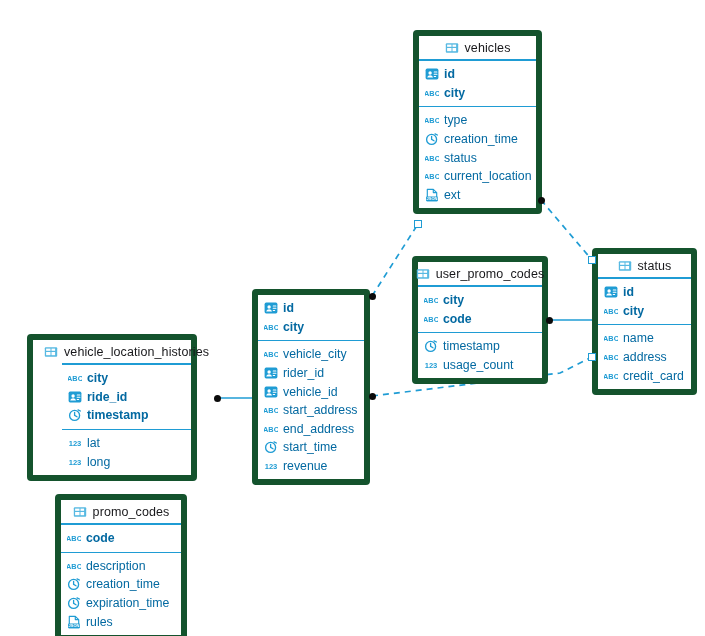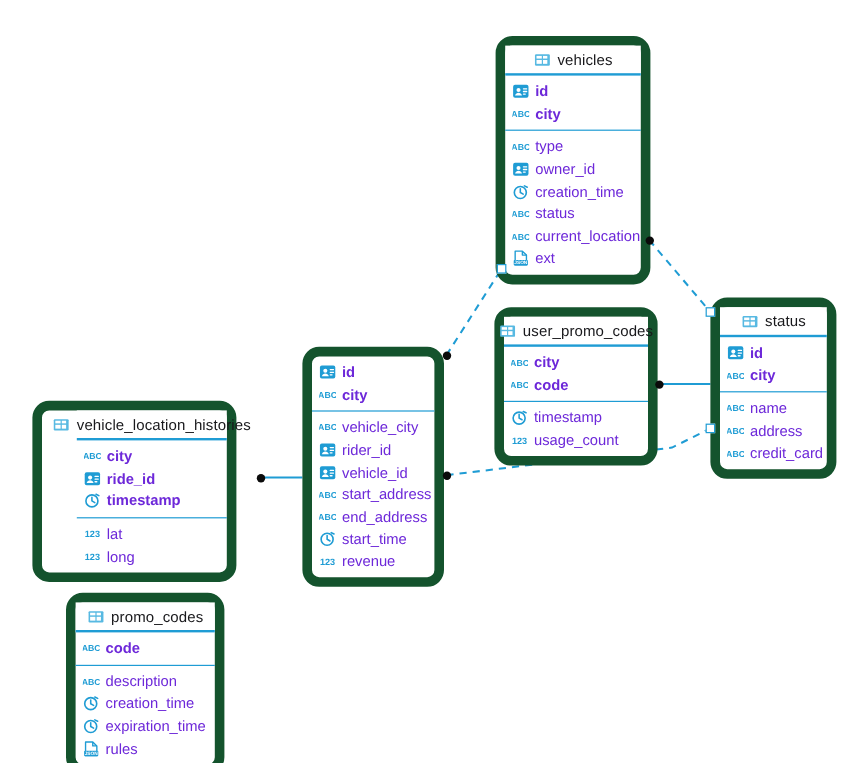--- a/index.html
+++ b/index.html
@@ -25,22 +25,22 @@
     left: 0; top: 0;
     width: 705px;
     height: 636px;
     pointer-events: none;
   }
 
   .entity {
     position: absolute;
     box-sizing: border-box;
     background: #ffffff;
-    border: 8px solid #14532d;
-    border-radius: 14px;
+    border: 6px solid #14532d;
+    border-radius: 4px;
   }
   .entity-header {
     box-sizing: border-box;
     height: 25px;
     display: flex;
     align-items: center;
     justify-content: center;
     gap: 6px;
     border-bottom: 2px solid #1f9cd4;
     padding: 0 6px;
@@ -61,21 +61,21 @@
   .field {
     display: flex;
     align-items: center;
     gap: 5px;
     height: 18.6px;
     padding: 0 6px;
     white-space: nowrap;
   }
   .field-name {
     font-size: 12.3px;
-    color: #6d28d9;
+    color: #0369a1;
   }
   .field.pk .field-name {
     font-weight: bold;
   }
   .ico {
     width: 14px;
     height: 14px;
     flex: 0 0 14px;
     display: inline-flex;
     align-items: center;
@@ -156,33 +156,20 @@
           <span class="ico">
             <svg width="14" height="14" viewBox="0 0 14 14">
               <text x="7" y="9.6" fill="#1f9cd4" font-size="7.3" font-weight="bold" font-family="&quot;Liberation Sans&quot;, sans-serif" text-anchor="middle">ABC</text>
             </svg>
           </span>
           <span class="field-name">type</span>
         </div>
         <div class="field">
           <span class="ico">
             <svg width="14" height="14" viewBox="0 0 14 14">
-              <rect x="0.6" y="1.6" width="12.8" height="10.8" rx="1.6" fill="#1f9cd4"></rect>
-              <circle cx="5.1" cy="6" r="1.7" fill="#fff"></circle>
-              <path d="M2.2 10.6c0.5-1.6 1.6-2.3 2.9-2.3s2.4 0.7 2.9 2.3z" fill="#fff"></path>
-              <rect x="8.7" y="4.5" width="3.7" height="1.1" rx="0.4" fill="#fff"></rect>
-              <rect x="8.7" y="6.7" width="3.7" height="1.1" rx="0.4" fill="#fff"></rect>
-              <rect x="8.7" y="8.9" width="2.5" height="1.1" rx="0.4" fill="#fff"></rect>
-            </svg>
-          </span>
-          <span class="field-name">owner_id</span>
-        </div>
-        <div class="field">
-          <span class="ico">
-            <svg width="14" height="14" viewBox="0 0 14 14">
               <circle cx="6.6" cy="7.4" r="5" fill="none" stroke="#1f9cd4" stroke-width="1.35"></circle>
               <path d="M6.6 4.3V7.4L9.0 8.8" fill="none" stroke="#1f9cd4" stroke-width="1.3" stroke-linecap="round"></path>
               <path d="M10.0 1.9l2.4 1.1" fill="none" stroke="#1f9cd4" stroke-width="1.3" stroke-linecap="round"></path>
             </svg>
           </span>
           <span class="field-name">creation_time</span>
         </div>
         <div class="field">
           <span class="ico">
             <svg width="14" height="14" viewBox="0 0 14 14">

